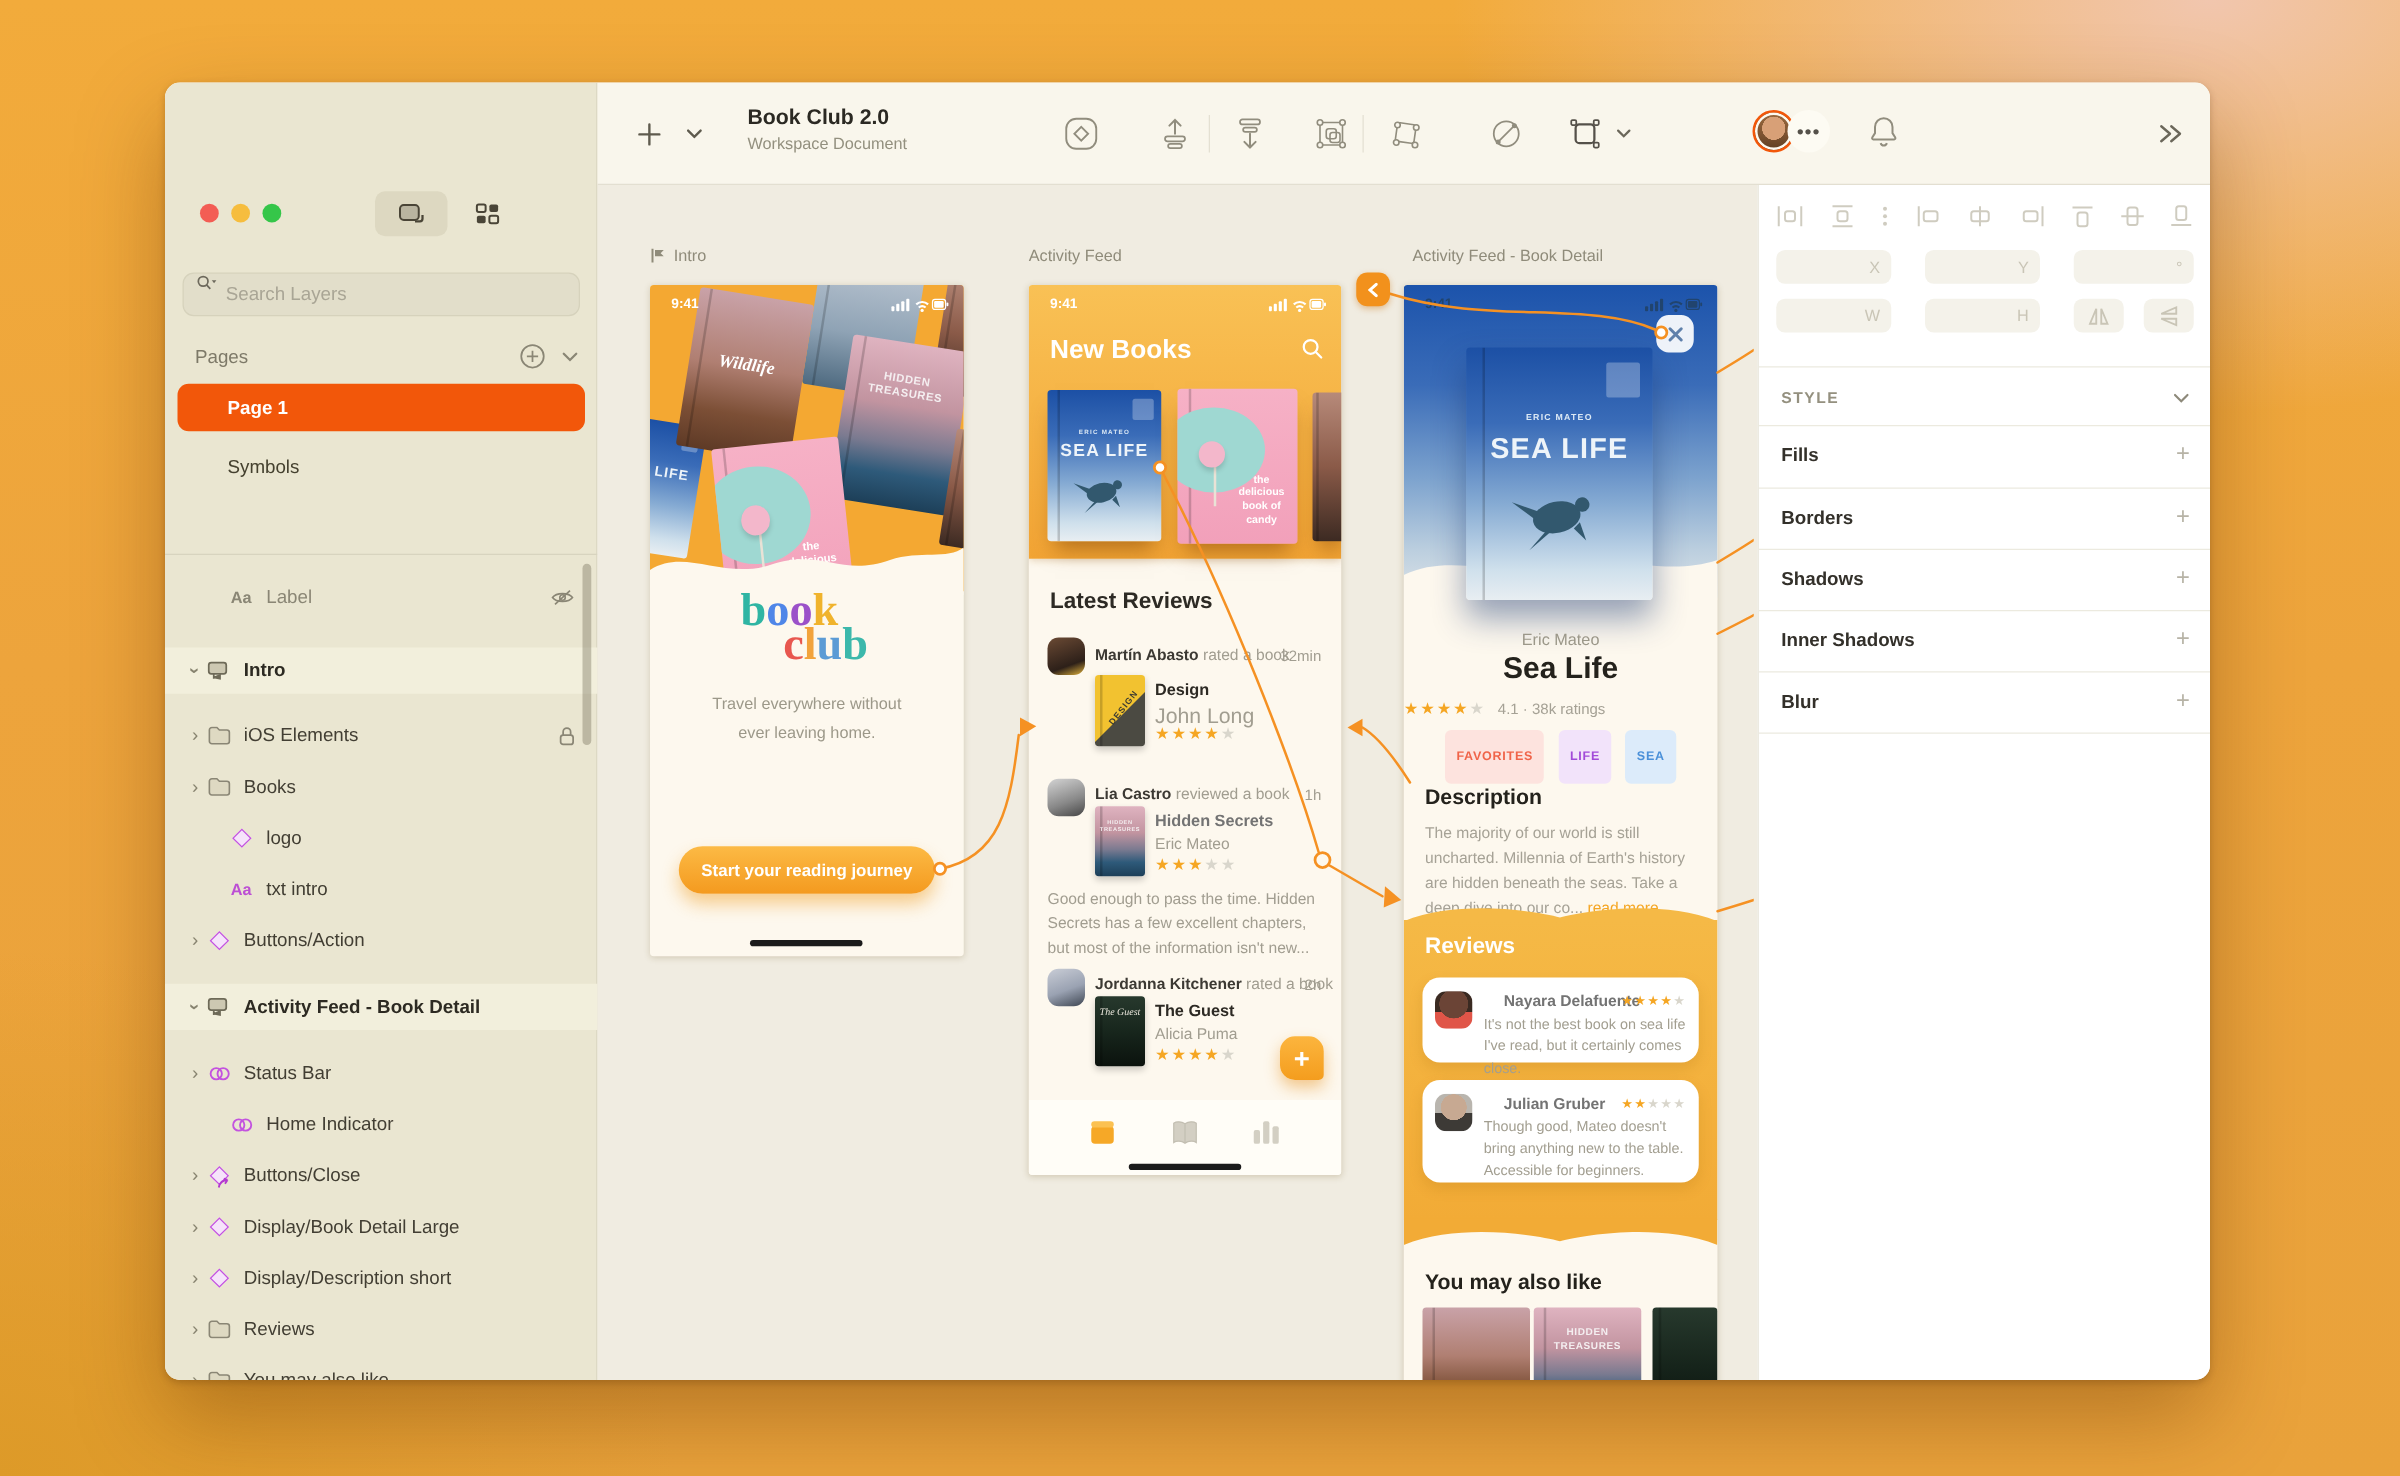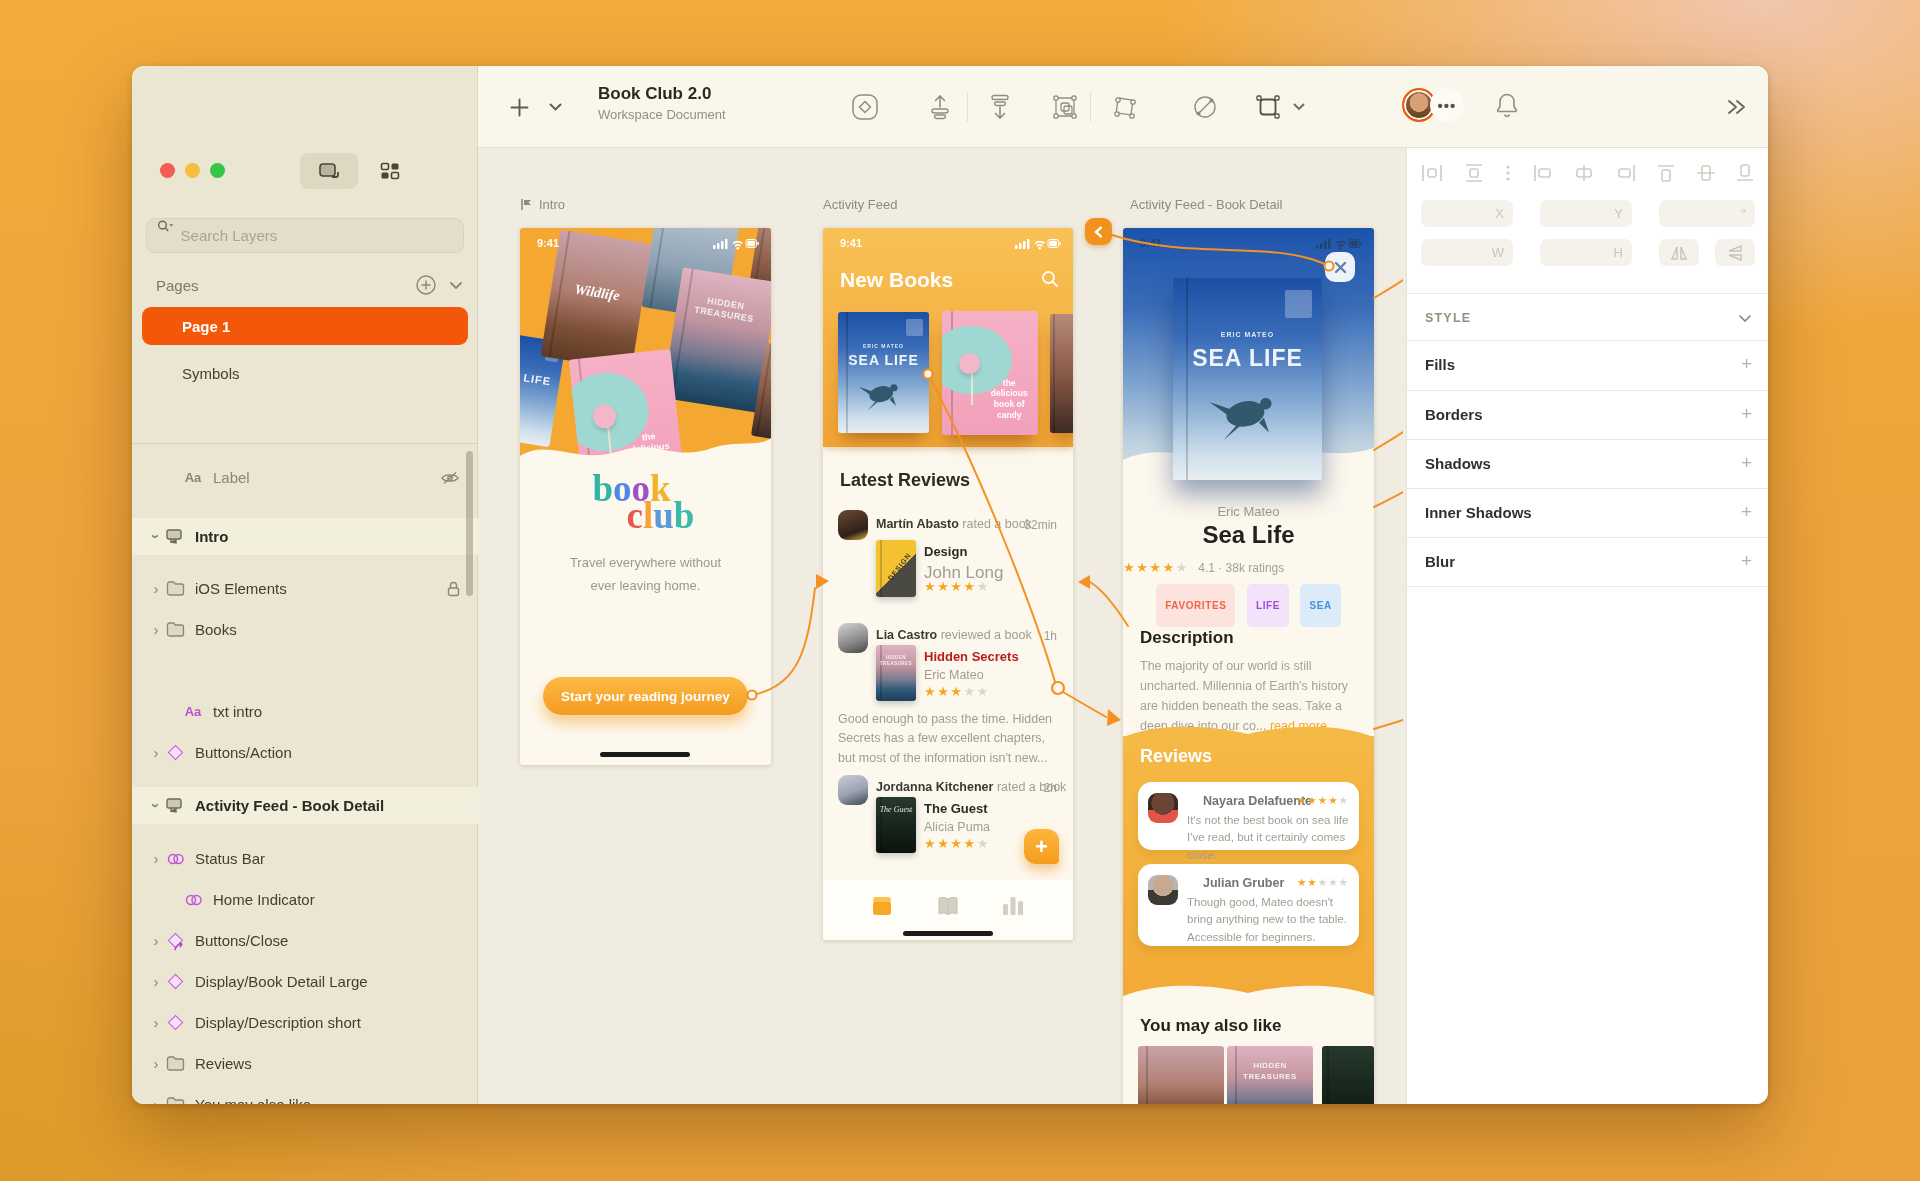--- a/index.html
+++ b/index.html
@@ -222,20 +222,27 @@
     <div class="lrow" style="top:545px">
       <span class="chev">›</span>
       <span class="icon">
         <svg width="19" height="15" viewBox="0 0 19 15">
               <path d="M1.5 3 a2 2 0 0 1 2-2 h4 l2 2 h6 a2 2 0 0 1 2 2 v7 a2 2 0 0 1 -2 2 h-12 a2 2 0 0 1 -2-2 Z" fill="#ded9c2" stroke="#8a8675" stroke-width="1.3"></path>
             </svg>
       </span>
       <span>Books</span>
     </div>
 
+    <div class="lrow" style="top:586px">
+      <span class="ind"></span>
+      <span class="icon">
+            <span class="diamond"></span>
+          </span>
+      <span>logo</span>
+    </div>
 
     <div class="lrow" style="top:627px">
       <span class="ind"></span>
       <span class="icon">
             <span class="aa">Aa</span>
           </span>
       <span>txt intro</span>
     </div>
 
     <div class="lrow" style="top:668px">
@@ -568,21 +575,21 @@
             <div class="stars" style="position:absolute;left:101px;top:351px"><span class="f">★★★★</span><span class="e">★</span></div>
           </div>
 
           <div>
             <div class="rvav" style="left:15px;top:395px;background:linear-gradient(160deg,#d8d4cc,#8c8880 60%,#4a463f);filter:grayscale(1)"></div>
             <div style="position:absolute;left:53px;top:400px;font-size:12.5px;color:#a19d90"><b style="color:#3c3933">Lia Castro</b> <span>reviewed a book</span></div>
             <div style="position:absolute;right:16px;top:401px;font-size:12px;color:#a19d90">1h</div>
             <div class="cv cv-treas" style="left:53px;top:417px;width:40px;height:56px;box-shadow:0 3px 6px rgba(0,0,0,.2)">
               <span class="ttl" style="font-size:4.5px">HIDDEN TREASURES</span>
             </div>
-            <div style="position:absolute;left:101px;top:421px;font-size:13px;font-weight:700;color:#b91c1c">Hidden Secrets</div>
+            <div style="position:absolute;left:101px;top:421px;font-size:13px;font-weight:700;color:#737373">Hidden Secrets</div>
             <div style="position:absolute;left:101px;top:440px;font-size:12.5px;color:#a19d90">Eric Mateo</div>
             <div class="stars" style="position:absolute;left:101px;top:456px"><span class="f">★★★</span><span class="e">★★</span></div>
             <div style="position:absolute;left:15px;top:482px;width:222px;font-size:12.5px;line-height:1.55;color:#a19d90">Good enough to pass the time. Hidden Secrets has a few excellent chapters, but most of the information isn't new...</div>
           </div>
 
           <div>
             <div class="rvav" style="left:15px;top:547px;background:linear-gradient(160deg,#c9cdd6,#9aa2b2 55%,#3e4652)"></div>
             <div style="position:absolute;left:53px;top:552px;font-size:12.5px;color:#a19d90"><b style="color:#3c3933">Jordanna Kitchener</b> <span>rated a book</span></div>
             <div style="position:absolute;right:16px;top:553px;font-size:12px;color:#a19d90">2h</div>
             <div class="cv cv-guest" style="left:53px;top:569px;width:40px;height:56px;box-shadow:0 3px 6px rgba(0,0,0,.2)">

